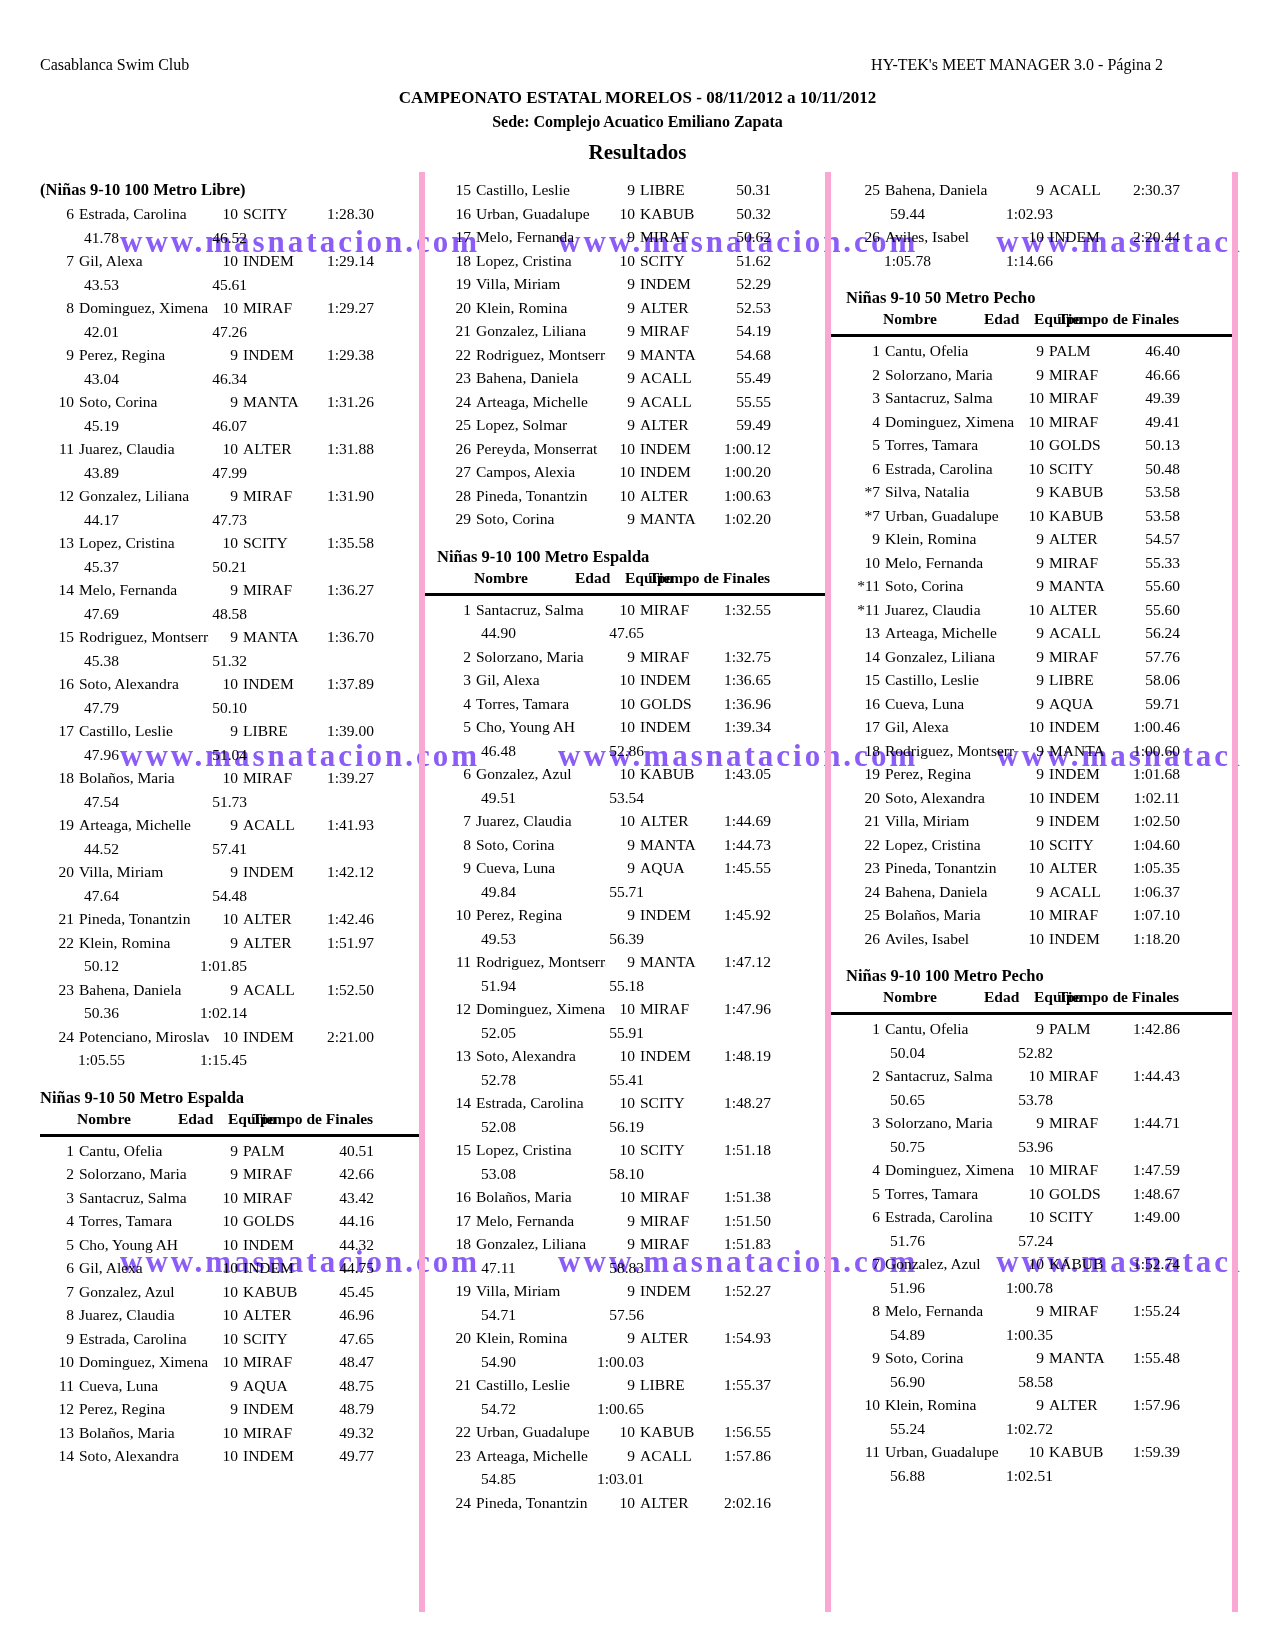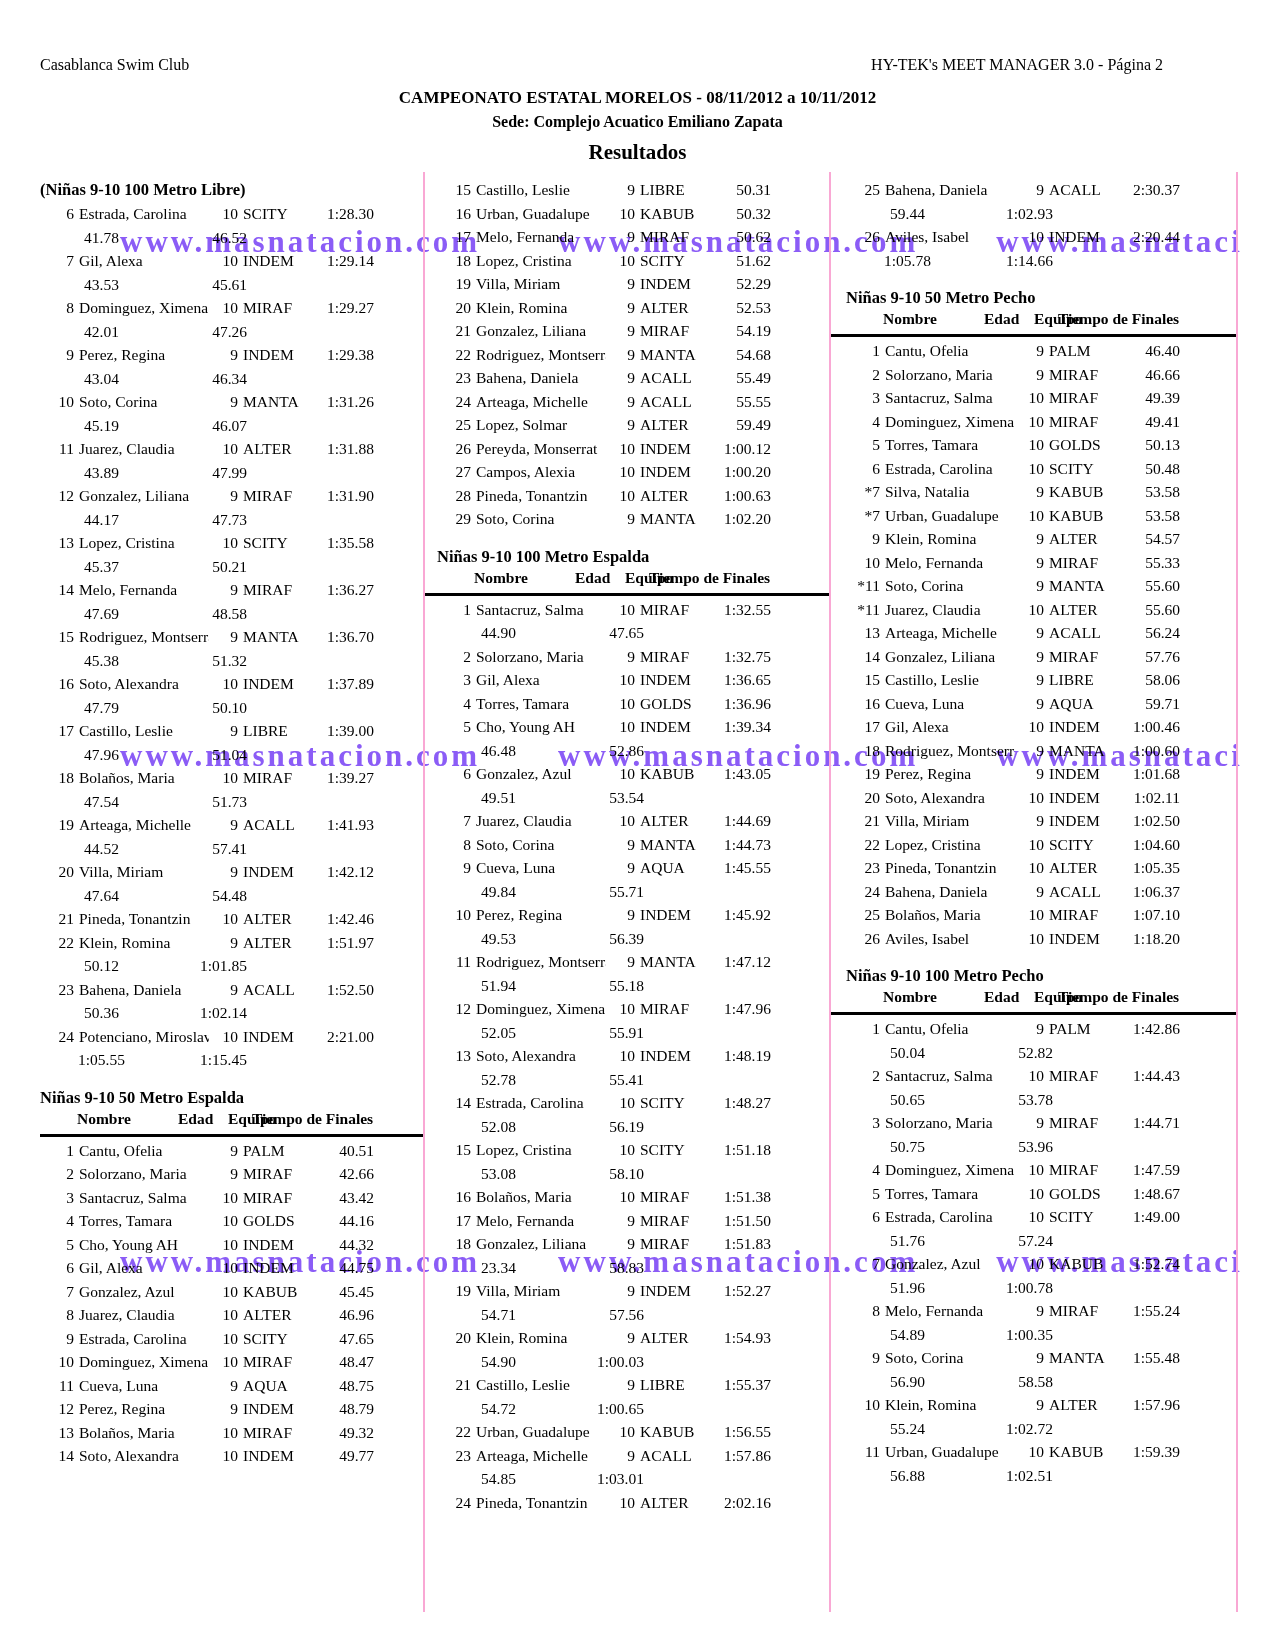--- a/index.html
+++ b/index.html
@@ -7,21 +7,21 @@
   .page{position:relative;width:1275px;height:1650px;background:#ffffff;margin:0 auto;
         font-family:"Liberation Serif","DejaVu Serif",serif;color:#000;overflow:hidden;}
   .hdr-club{position:absolute;left:40px;top:56px;font-size:16px;text-align:center;}
   .hdr-app{position:absolute;right:112px;top:56px;font-size:16px;}
   .hdr-title{position:absolute;left:0;top:88px;width:100%;text-align:center;font-size:17px;font-weight:bold;}
   .hdr-venue{position:absolute;left:0;top:113px;width:100%;text-align:center;font-size:16px;font-weight:bold;}
   .hdr-results{position:absolute;left:0;top:140px;width:100%;text-align:center;font-size:21px;font-weight:bold;}
   .wm{position:absolute;left:120px;width:1120px;display:flex;gap:78px;z-index:0;
       font-size:31px;font-weight:bold;letter-spacing:3px;color:#8b5cf6;white-space:nowrap;overflow:hidden;}
   .columns{position:absolute;left:40px;top:172px;width:1198px;height:1440px;display:flex;z-index:1;}
-  .col{box-sizing:border-box;border-right:2px solid #f9a8d4;height:1440px;overflow:hidden;}
+  .col{box-sizing:border-box;border-right:6px solid #f9a8d4;height:1440px;overflow:hidden;}
   .col1{width:385px;padding-left:0;}
   .col2{width:406px;padding-left:12px;}
   .col3{width:407px;padding-left:15px;}
   .sec{margin-top:14px;}
   .sec.first{margin-top:6px;}
   .sec-title{font-size:16.5px;font-weight:bold;line-height:24px;white-space:nowrap;}
   .thead{position:relative;height:24px;font-size:15.5px;font-weight:bold;}
   .thead span{position:absolute;top:0;white-space:nowrap;}
   .th-name{left:37px;text-align:center;}
   .th-age{left:138px;}
@@ -576,21 +576,21 @@
             <span class="c-team">MIRAF</span>
             <span class="c-time">1:51.50</span>
           </div>
           <div class="row">
             <span class="c-place">18</span>
             <span class="c-name">Gonzalez, Liliana</span>
             <span class="c-age">9</span>
             <span class="c-team">MIRAF</span>
             <span class="c-time">1:51.83</span>
           </div>
-          <div class="splits"><span class="s1">23.34</span><span class="s2">58.83</span></div>
+          <div class="splits"><span class="s1">47.11</span><span class="s2">58.83</span></div>
           <div class="row">
             <span class="c-place">19</span>
             <span class="c-name">Villa, Miriam</span>
             <span class="c-age">9</span>
             <span class="c-team">INDEM</span>
             <span class="c-time">1:52.27</span>
           </div>
           <div class="splits"><span class="s1">54.71</span><span class="s2">57.56</span></div>
           <div class="row">
             <span class="c-place">20</span>

